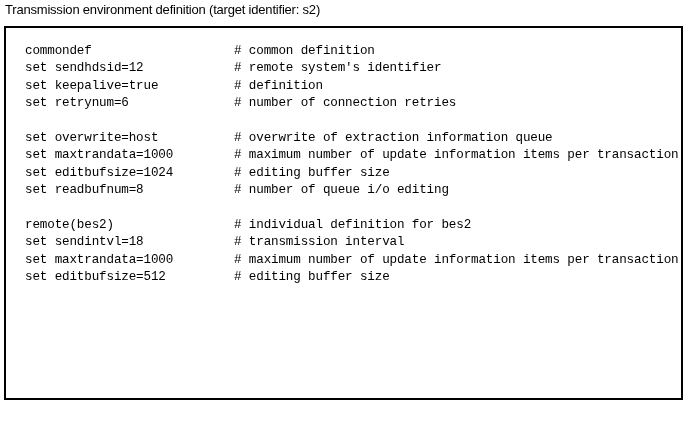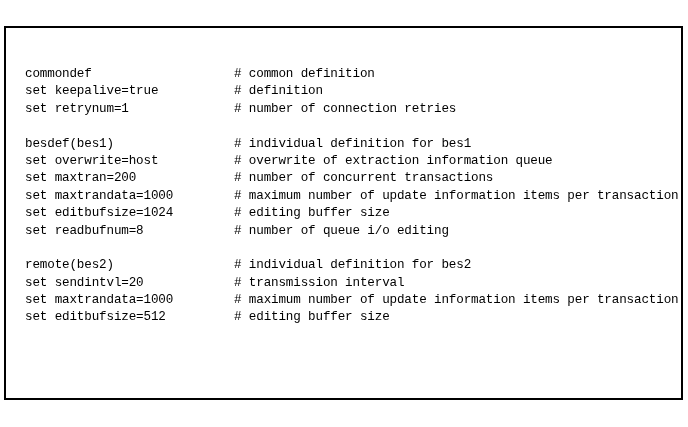--- a/index.html
+++ b/index.html
@@ -37,21 +37,20 @@
     top: 26px;
     width: 679px;
     height: 374px;
     box-sizing: border-box;
     border: 2px solid #000000;
     background: #ffffff;
     overflow: hidden;
   }
   .code-inner {
     padding: 15px 0 0 19px;
-    margin-top: 23px;
   }
   .code-line {
     display: block;
     height: 17.4px;
     line-height: 17.4px;
     font-family: "Liberation Mono", "DejaVu Sans Mono", monospace;
     font-size: 12.6px;
     white-space: pre;
     color: #000000;
     letter-spacing: -0.15px;
@@ -69,34 +68,34 @@
     display: inline-block;
     vertical-align: top;
     white-space: pre;
   }
 </style>
 </head>
 <body>
 
 <div class="page">
 
+  <div class="caption">Transmission environment definition (target identifier: s2)</div>
 
   <div class="code-box">
     <div class="code-inner">
         <span class="code-line"><span class="col-code">commondef</span><span class="col-comment"># common definition</span></span>
+        <span class="code-line"><span class="col-code">set sendhdsid=12</span><span class="col-comment"># remote system's identifier</span></span>
         <span class="code-line"><span class="col-code">set keepalive=true</span><span class="col-comment"># definition</span></span>
-        <span class="code-line"><span class="col-code">set retrynum=1</span><span class="col-comment"># number of connection retries</span></span>
+        <span class="code-line"><span class="col-code">set retrynum=6</span><span class="col-comment"># number of connection retries</span></span>
         <span class="code-line blank">&nbsp;</span>
-        <span class="code-line"><span class="col-code">besdef(bes1)</span><span class="col-comment"># individual definition for bes1</span></span>
         <span class="code-line"><span class="col-code">set overwrite=host</span><span class="col-comment"># overwrite of extraction information queue</span></span>
-        <span class="code-line"><span class="col-code">set maxtran=200</span><span class="col-comment"># number of concurrent transactions</span></span>
         <span class="code-line"><span class="col-code">set maxtrandata=1000</span><span class="col-comment"># maximum number of update information items per transaction</span></span>
         <span class="code-line"><span class="col-code">set editbufsize=1024</span><span class="col-comment"># editing buffer size</span></span>
         <span class="code-line"><span class="col-code">set readbufnum=8</span><span class="col-comment"># number of queue i/o editing</span></span>
         <span class="code-line blank">&nbsp;</span>
         <span class="code-line"><span class="col-code">remote(bes2)</span><span class="col-comment"># individual definition for bes2</span></span>
-        <span class="code-line"><span class="col-code">set sendintvl=20</span><span class="col-comment"># transmission interval</span></span>
+        <span class="code-line"><span class="col-code">set sendintvl=18</span><span class="col-comment"># transmission interval</span></span>
         <span class="code-line"><span class="col-code">set maxtrandata=1000</span><span class="col-comment"># maximum number of update information items per transaction</span></span>
         <span class="code-line"><span class="col-code">set editbufsize=512</span><span class="col-comment"># editing buffer size</span></span>
       </div>
   </div>
 
 </div>
 
 </body></html>

